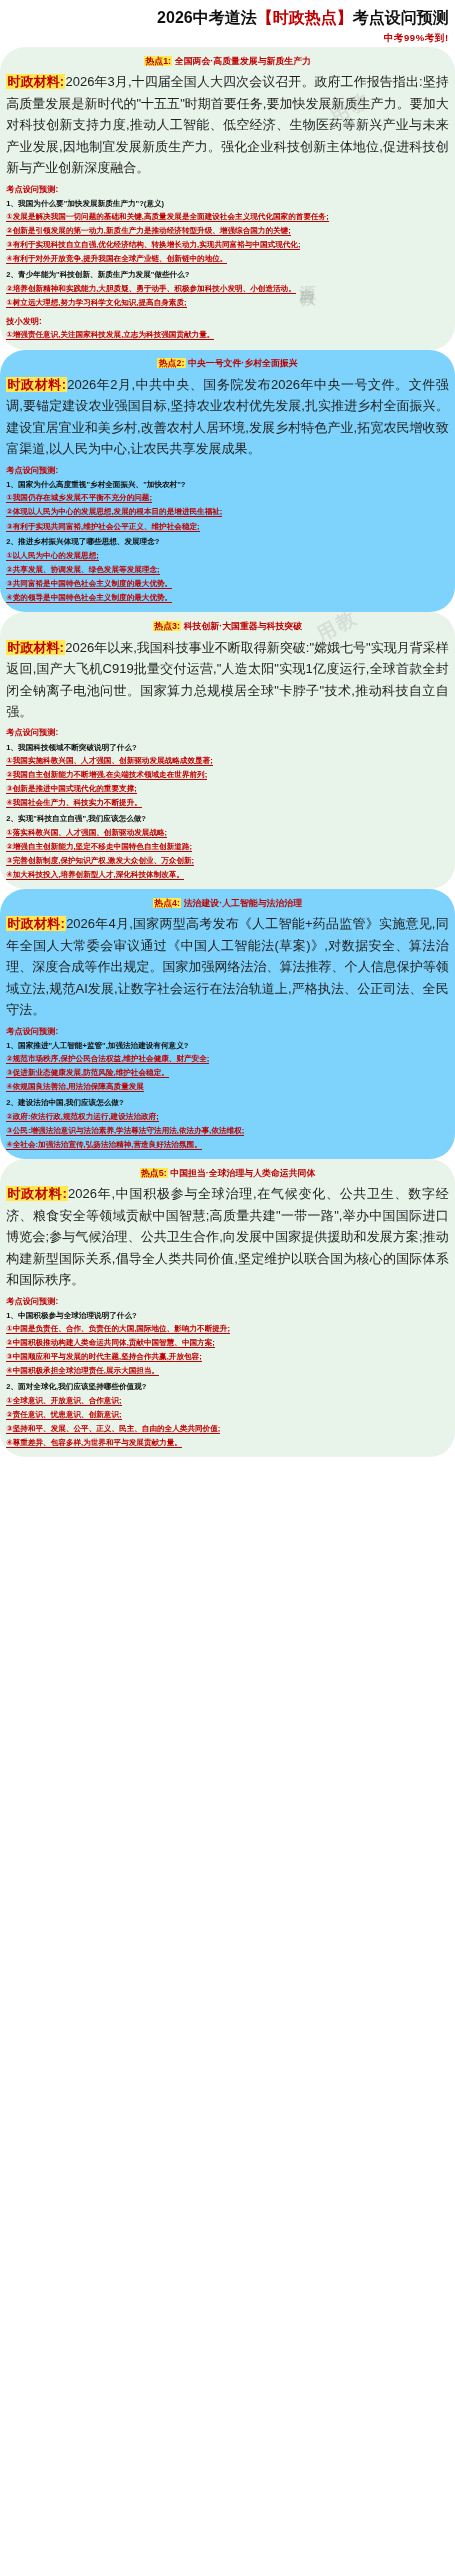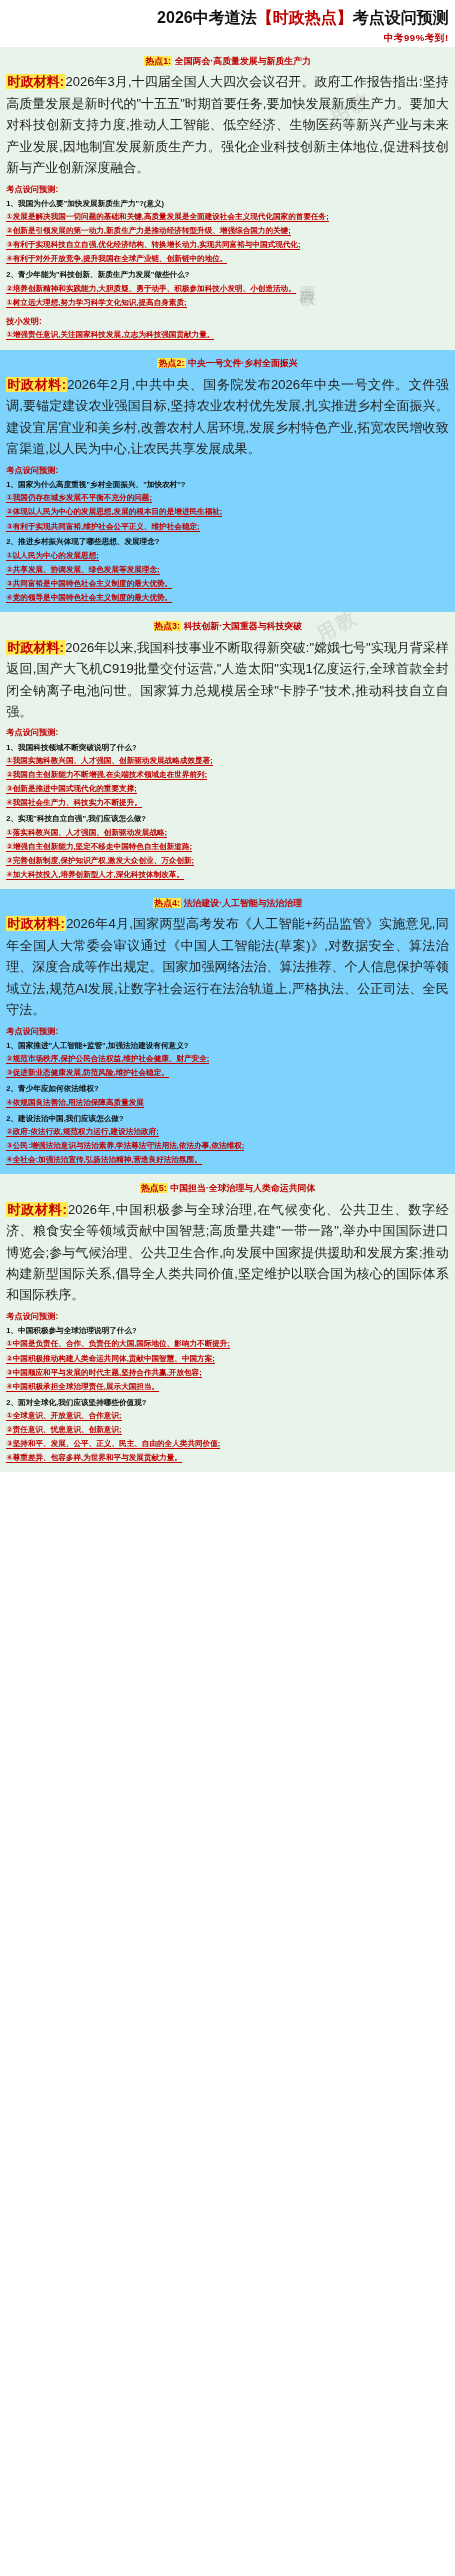--- a/index.html
+++ b/index.html
@@ -18,21 +18,21 @@
     font-size:16px; font-weight:700; letter-spacing:0px; color:#111;
     line-height:1.15; white-space:nowrap;
   }
   .main-title .brk { color:#c00000; }
   .sub-title {
     margin-top:4.4px; font-size:9.5px; font-weight:700; color:#c00000;
     letter-spacing:0.6px;
   }
 
   
-  .block { padding:2.5px 6.3px 6.3px 6.3px; }
+  .block { padding:2.5px 6.3px 6.3px 6.3px;border-radius:25px; }
   .block.green { background:#e8f4ea; }
   .block.white { background:#7dd3fc; }
 
   .hot-head {
     text-align:center; font-size:8.9px; font-weight:700; color:#c00000;
     margin:5px 0 3.8px 0;
   }
   .hot-head .hl { background:#ffe94d; padding:0 1.3px; color:#c00000; }
 
   .material {
@@ -129,21 +129,20 @@
         <div class="a"><span class="u">③完善创新制度,保护知识产权,激发大众创业、万众创新;</span></div>
         <div class="a"><span class="u">④加大科技投入,培养创新型人才,深化科技体制改革。</span></div>
       </div>
       <div class="block white">
         <div class="hot-head"><span class="hl">热点4:</span><span> 法治建设·人工智能与法治治理</span></div>
         <div class="material"><span class="tag">时政材料:</span><span>2026年4月,国家两型高考发布《人工智能+药品监管》实施意见,同年全国人大常委会审议通过《中国人工智能法(草案)》,对数据安全、算法治理、深度合成等作出规定。国家加强网络法治、算法推荐、个人信息保护等领域立法,规范AI发展,让数字社会运行在法治轨道上,严格执法、公正司法、全民守法。</span></div>
         <div class="ask-head">考点设问预测:</div>
         <div class="q">1、国家推进"人工智能+监管",加强法治建设有何意义?</div>
         <div class="a"><span class="u">②规范市场秩序,保护公民合法权益,维护社会健康、财产安全;</span></div>
         <div class="a"><span class="u">③促进新业态健康发展,防范风险,维护社会稳定。</span></div>
-        <div class="q">2、青少年应如何依法维权?</div>
         <div class="a"><span class="u">④依规国良法善治,用法治保障高质量发展</span></div>
         <div class="q">2、建设法治中国,我们应该怎么做?</div>
         <div class="a"><span class="u">②政府:依法行政,规范权力运行,建设法治政府;</span></div>
         <div class="a"><span class="u">③公民:增强法治意识与法治素养,学法尊法守法用法,依法办事,依法维权;</span></div>
         <div class="a"><span class="u">④全社会:加强法治宣传,弘扬法治精神,营造良好法治氛围。</span></div>
       </div>
       <div class="block green">
         <div class="hot-head"><span class="hl">热点5:</span><span> 中国担当·全球治理与人类命运共同体</span></div>
         <div class="material"><span class="tag">时政材料:</span><span>2026年,中国积极参与全球治理,在气候变化、公共卫生、数字经济、粮食安全等领域贡献中国智慧;高质量共建"一带一路",举办中国国际进口博览会;参与气候治理、公共卫生合作,向发展中国家提供援助和发展方案;推动构建新型国际关系,倡导全人类共同价值,坚定维护以联合国为核心的国际体系和国际秩序。</span></div>
         <div class="ask-head">考点设问预测:</div>

